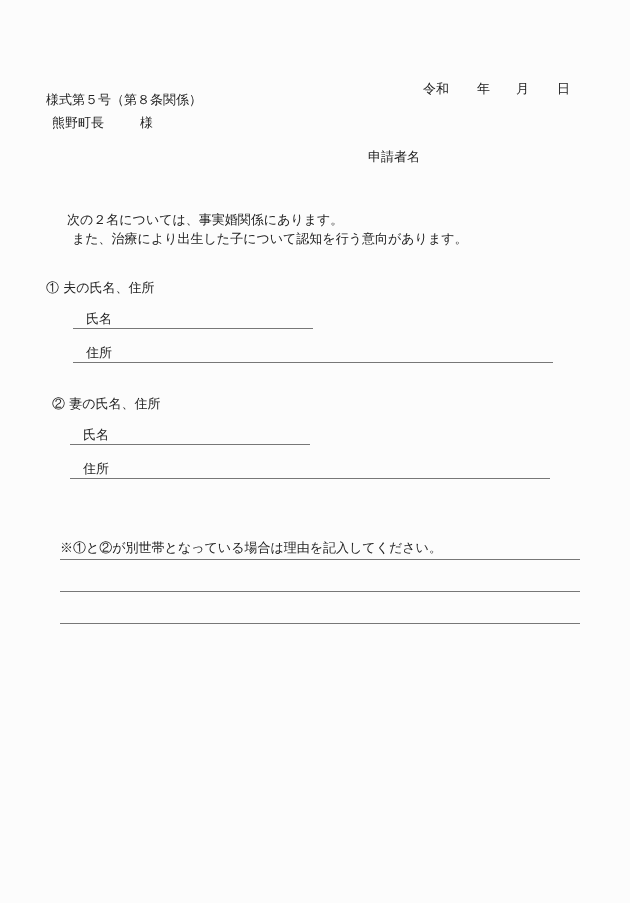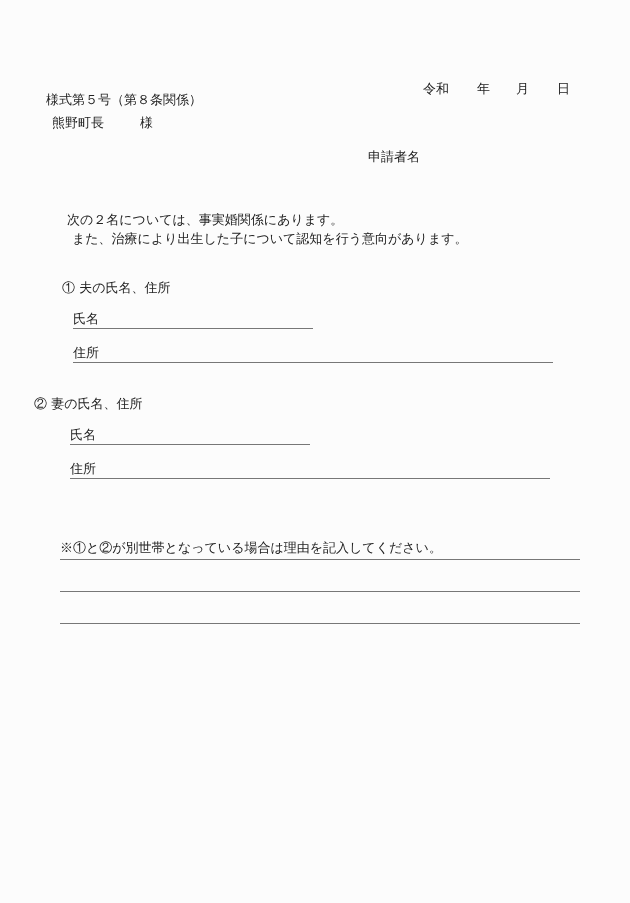--- a/index.html
+++ b/index.html
@@ -6,21 +6,21 @@
     body {
       width: 630px; height: 903px;
       background: #fcfcfc;
       font-family: "DejaVu Serif", "Liberation Serif", serif;
       color: #222;
       position: relative;
       overflow: hidden;
     }
     .t { position: absolute; font-size: 13px; line-height: 16px; white-space: nowrap; }
     .field { position: absolute; height: 18px; border-bottom: 1.3px solid #777; }
-    .field .lbl { position: absolute; left: 0; bottom: 1px; font-size: 13px; line-height: 16px; white-space: nowrap; }
+    .field .lbl { position: absolute; left: 13px; bottom: 1px; font-size: 13px; line-height: 16px; white-space: nowrap; }
     .field input {
       position: absolute; left: 34px; right: 4px; bottom: 0; height: 17px;
       border: none; background: transparent; outline: none; padding: 0;
       font-family: "DejaVu Serif", "Liberation Serif", serif; font-size: 13px; color: #222;
     }
     .wline input {
       position: absolute; left: 0; right: 0; bottom: 1px; height: 17px;
       border: none; background: transparent; outline: none; padding: 0;
       font-family: "DejaVu Serif", "Liberation Serif", serif; font-size: 13px;
     }
@@ -41,33 +41,33 @@
   </div>
 
   <div class="t" style="left:52px; top:115px;">熊野町長</div>
   <div class="t" style="left:140px; top:115px;">様</div>
 
   <div class="t" style="left:368px; top:149px;text-align:right;">申請者名</div>
 
   <div class="t" style="left:67px; top:212px;">次の２名については、事実婚関係にあります。</div>
   <div class="t" style="left:49px; top:231px;margin-left:23px;">また、治療により出生した子について認知を行う意向があります。</div>
 
-  <div class="t" style="left:62px; top:280px;">①  夫の氏名、住所</div>
+  <div class="t" style="left:46px; top:280px;">①  夫の氏名、住所</div>
 
   <div class="field" style="left:73px; top:310px; width:240px;">
     <span class="lbl">氏名</span>
     <input type="text" value="" style="">
   </div>
 
   <div class="field" style="left:73px; top:344px; width:480px;">
     <span class="lbl">住所</span>
     <input type="text" value="" style="">
   </div>
 
-  <div class="t" style="left:34px; top:396px;">②  妻の氏名、住所</div>
+  <div class="t" style="left:52px; top:396px;">②  妻の氏名、住所</div>
 
   <div class="field" style="left:70px; top:426px; width:240px;">
     <span class="lbl">氏名</span>
     <input type="text" value="" style="">
   </div>
 
   <div class="field" style="left:70px; top:460px; width:480px;">
     <span class="lbl">住所</span>
     <input type="text" value="" style="">
   </div>

